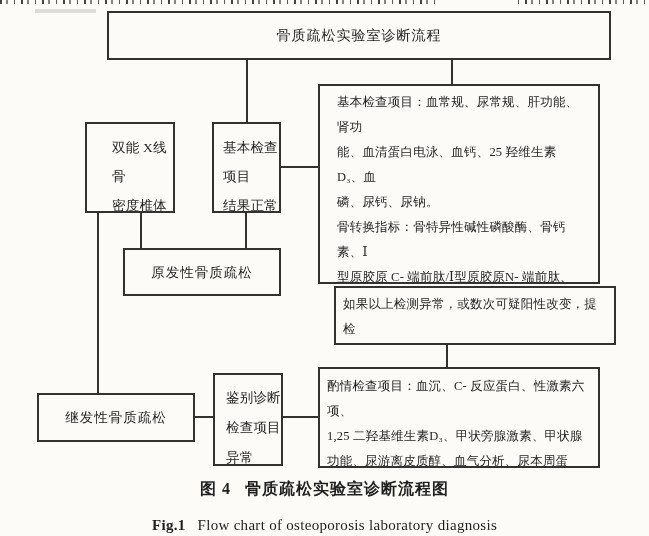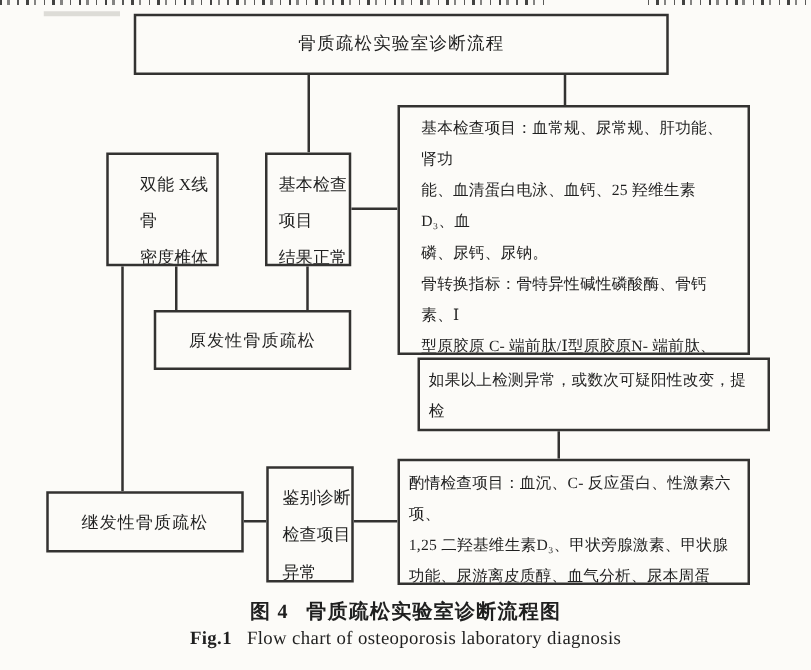--- a/index.html
+++ b/index.html
@@ -42,37 +42,37 @@
   }
   .node.center {
     display: flex; align-items: center; justify-content: center;
     white-space: normal; text-align: center;
     font-size: 13.5px; letter-spacing: 1px;
   }
   .line { position: absolute; background: #333231; z-index: 1; }
   .v { width: 2px; }
   .h { height: 2px; }
 
-  #top-box      { left: 107px; top: 11px;  width: 428px; height: 49px; font-size: 14px; letter-spacing: 1px; }
+  #top-box      { left: 107px; top: 11px;  width: 504px; height: 49px; font-size: 14px; letter-spacing: 1px; }
   #dxa-box      { left: 85px;  top: 122px; width: 90px;  height: 91px; padding: 9px 0 0 25px;  line-height: 29px; font-size: 13.5px; }
   #basic-normal-box { left: 212px; top: 122px; width: 69px; height: 91px; padding: 9px 0 0 9px; line-height: 29px; font-size: 13.5px; }
   #primary-box  { left: 123px; top: 248px; width: 158px; height: 48px; }
   #secondary-box{ left: 37px;  top: 393px; width: 158px; height: 49px; }
   #differential-box { left: 213px; top: 373px; width: 70px; height: 93px; padding: 8px 0 0 11px; line-height: 30px; font-size: 13.5px; }
   #basic-items-box  { left: 318px; top: 84px;  width: 282px; height: 200px; padding: 4px 17px; }
   #abnormal-box     { left: 318px; top: 286px; width: 282px; height: 59px;  padding: 4px 7px; margin-left: 16px; }
   #optional-items-box { left: 318px; top: 367px; width: 282px; height: 101px; padding: 5px 7px; }
 
   .caption {
     position: absolute; left: 0; top: 479px; width: 649px;
     text-align: center; z-index: 2;
   }
   .caption-zh { font-weight: bold; font-size: 16px; letter-spacing: 1px; }
   .caption-zh .cap-label { margin-right: 14px; }
-  .caption-en { margin-top: 3px; font-size: 15px; letter-spacing: 0.3px; }
+  .caption-en { margin-top: 17px; font-size: 15px; letter-spacing: 0.3px; }
   .caption-en .cap-label { font-weight: bold; margin-right: 12px; }
 </style>
 </head>
 <body>
 
 <div class="page">
 
   <div class="top-noise"></div>
   <div class="top-noise-gap"></div>
   <div class="scan-smudge"></div>

